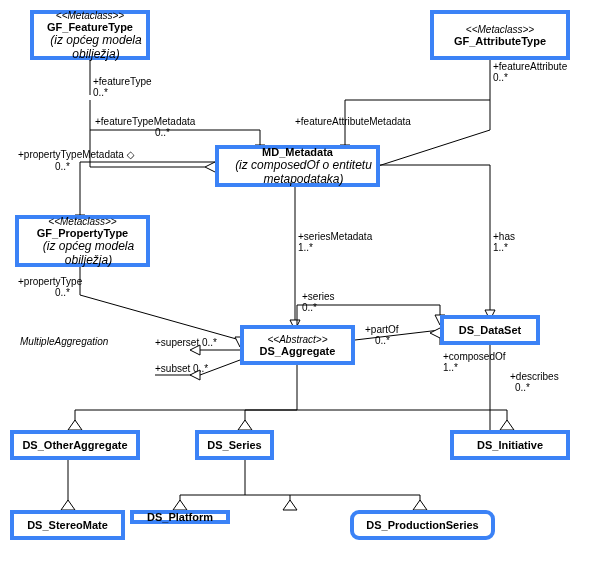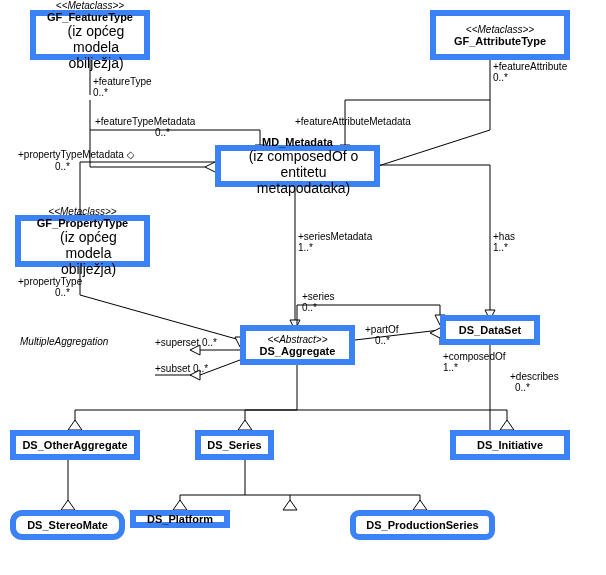--- a/index.html
+++ b/index.html
@@ -18,38 +18,39 @@
       position: relative;
     }
     svg {
       position: absolute;
       top: 0; left: 0;
       width: 606px;
       height: 575px;
     }
     .uml-box {
       position: absolute;
-      border: 6px solid #3b82f6;
+      border: 4px solid #3b82f6;
       background: #fff;
       text-align: center;
       display: flex;
       flex-direction: column;
       align-items: center;
       justify-content: center;
     }
     .uml-box .stereotype {
       font-size: 10px;
       font-style: italic;
     }
     .uml-box .classname {
       font-weight: bold;
       font-size: 11px;
     }
     .uml-box .subtitle {
-      font-size: 14px;
+      font-size: 12px;
+      font-style: italic;
       margin-left: 12px;
     }
   </style>
 </head>
 <body>
 
 <div class="diagram">
   <svg xmlns="http://www.w3.org/2000/svg">
 
     <line x1="90" y1="60" x2="90" y2="95" stroke="#000" stroke-width="1"></line>
@@ -204,21 +205,21 @@
   </div>
 
   <div class="uml-box" style="left:195px; top:430px; width:79px; height:30px; padding:3px;">
     <div class="classname">DS_Series</div>
   </div>
 
   <div class="uml-box" style="left:450px; top:430px; width:120px; height:30px; padding:3px;">
     <div class="classname">DS_Initiative</div>
   </div>
 
-  <div class="uml-box" style="left:10px; top:510px; width:115px; height:30px; padding:8px;border-radius:12px;">
+  <div class="uml-box" style="left:10px; top:510px; width:115px; height:30px; padding:8px;">
     <div class="classname">DS_StereoMate</div>
   </div>
 
   <div class="uml-box" style="left:130px; top:510px; width:100px; height:14px; padding:3px;">
     <div class="classname">DS_Platform</div>
   </div>
 
 
   <div class="uml-box" style="left:350px; top:510px; width:145px; height:30px; padding:3px;border-radius:9px;">
     <div class="classname">DS_ProductionSeries</div>

